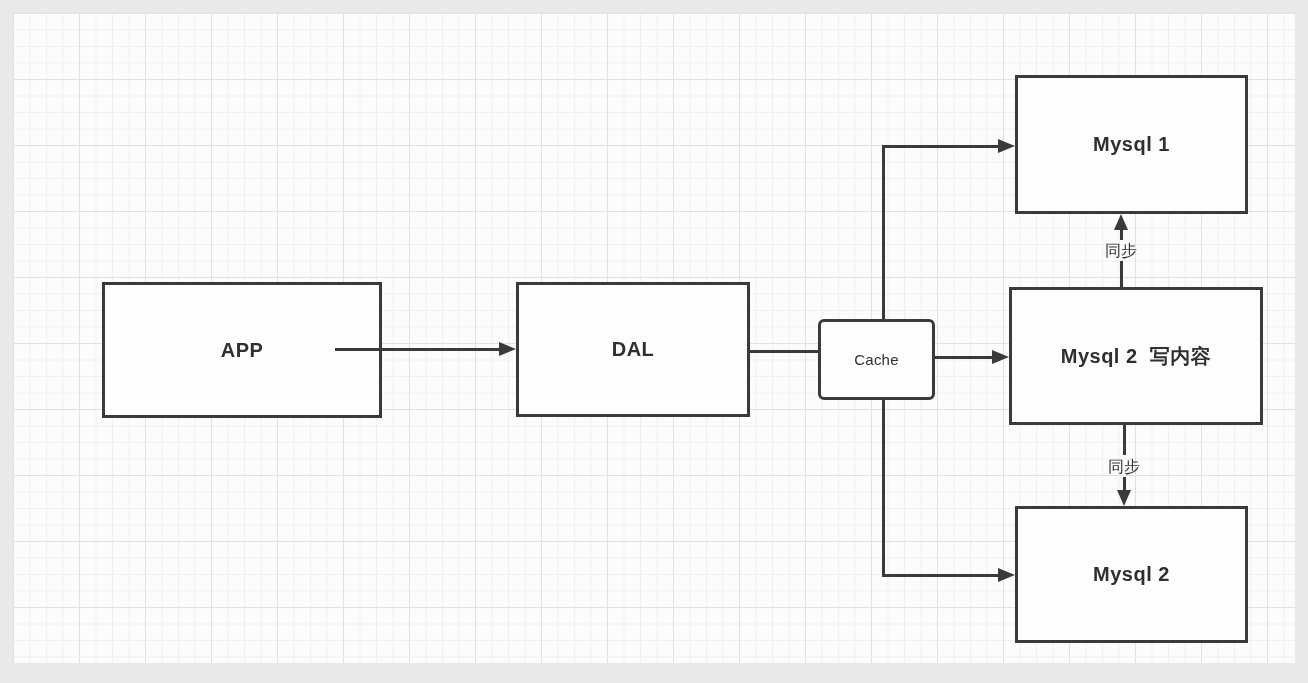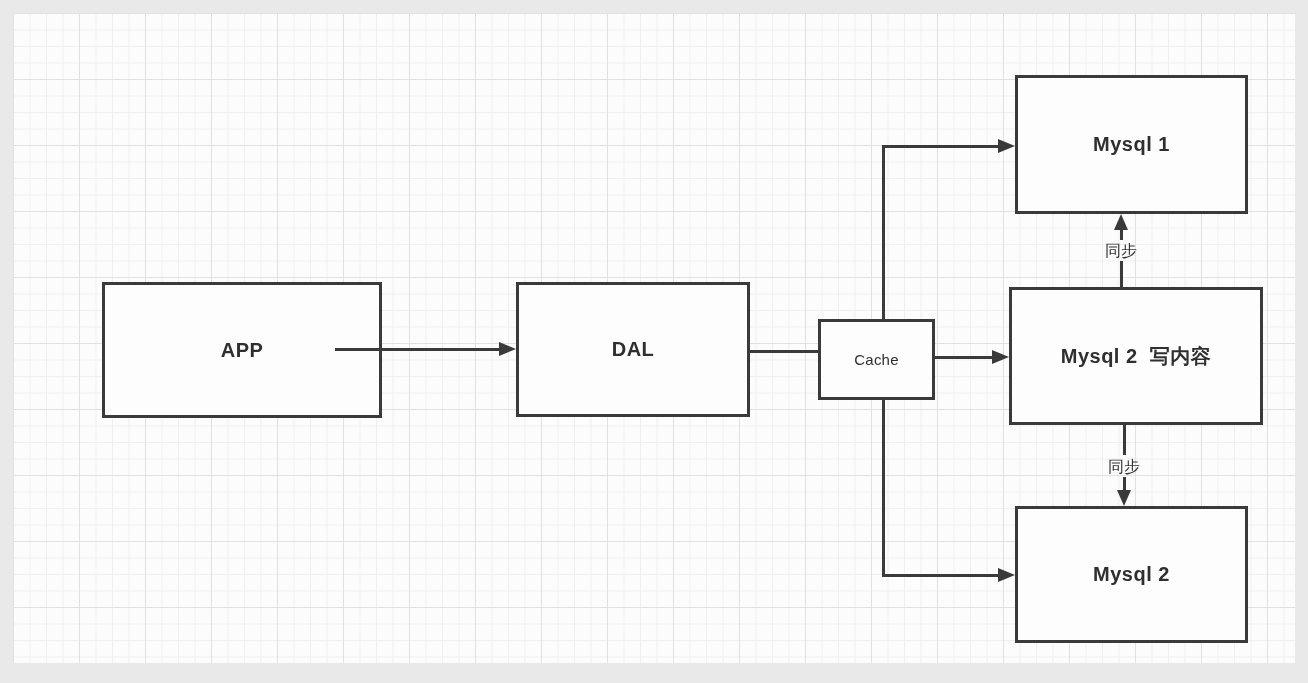--- a/index.html
+++ b/index.html
@@ -94,21 +94,21 @@
   <div class="canvas">
 
     <div class="node" style="left:89px; top:269px; width:280px; height:136px;">
       <span class="node-label">APP</span>
     </div>
 
     <div class="node" style="left:503px; top:269px; width:234px; height:135px;">
       <span class="node-label">DAL</span>
     </div>
 
-    <div class="node" style="left:805px; top:306px; width:117px; height:81px;">
+    <div class="node" style="left:805px; top:306px; width:117px; height:81px;border-radius:6px;">
       <span class="node-label small">Cache</span>
     </div>
 
     <div class="node" style="left:1002px; top:62px; width:233px; height:139px;">
       <span class="node-label">Mysql 1</span>
     </div>
 
     <div class="node" style="left:996px; top:274px; width:254px; height:138px;">
       <span class="node-label">Mysql 2  写内容</span>
     </div>

